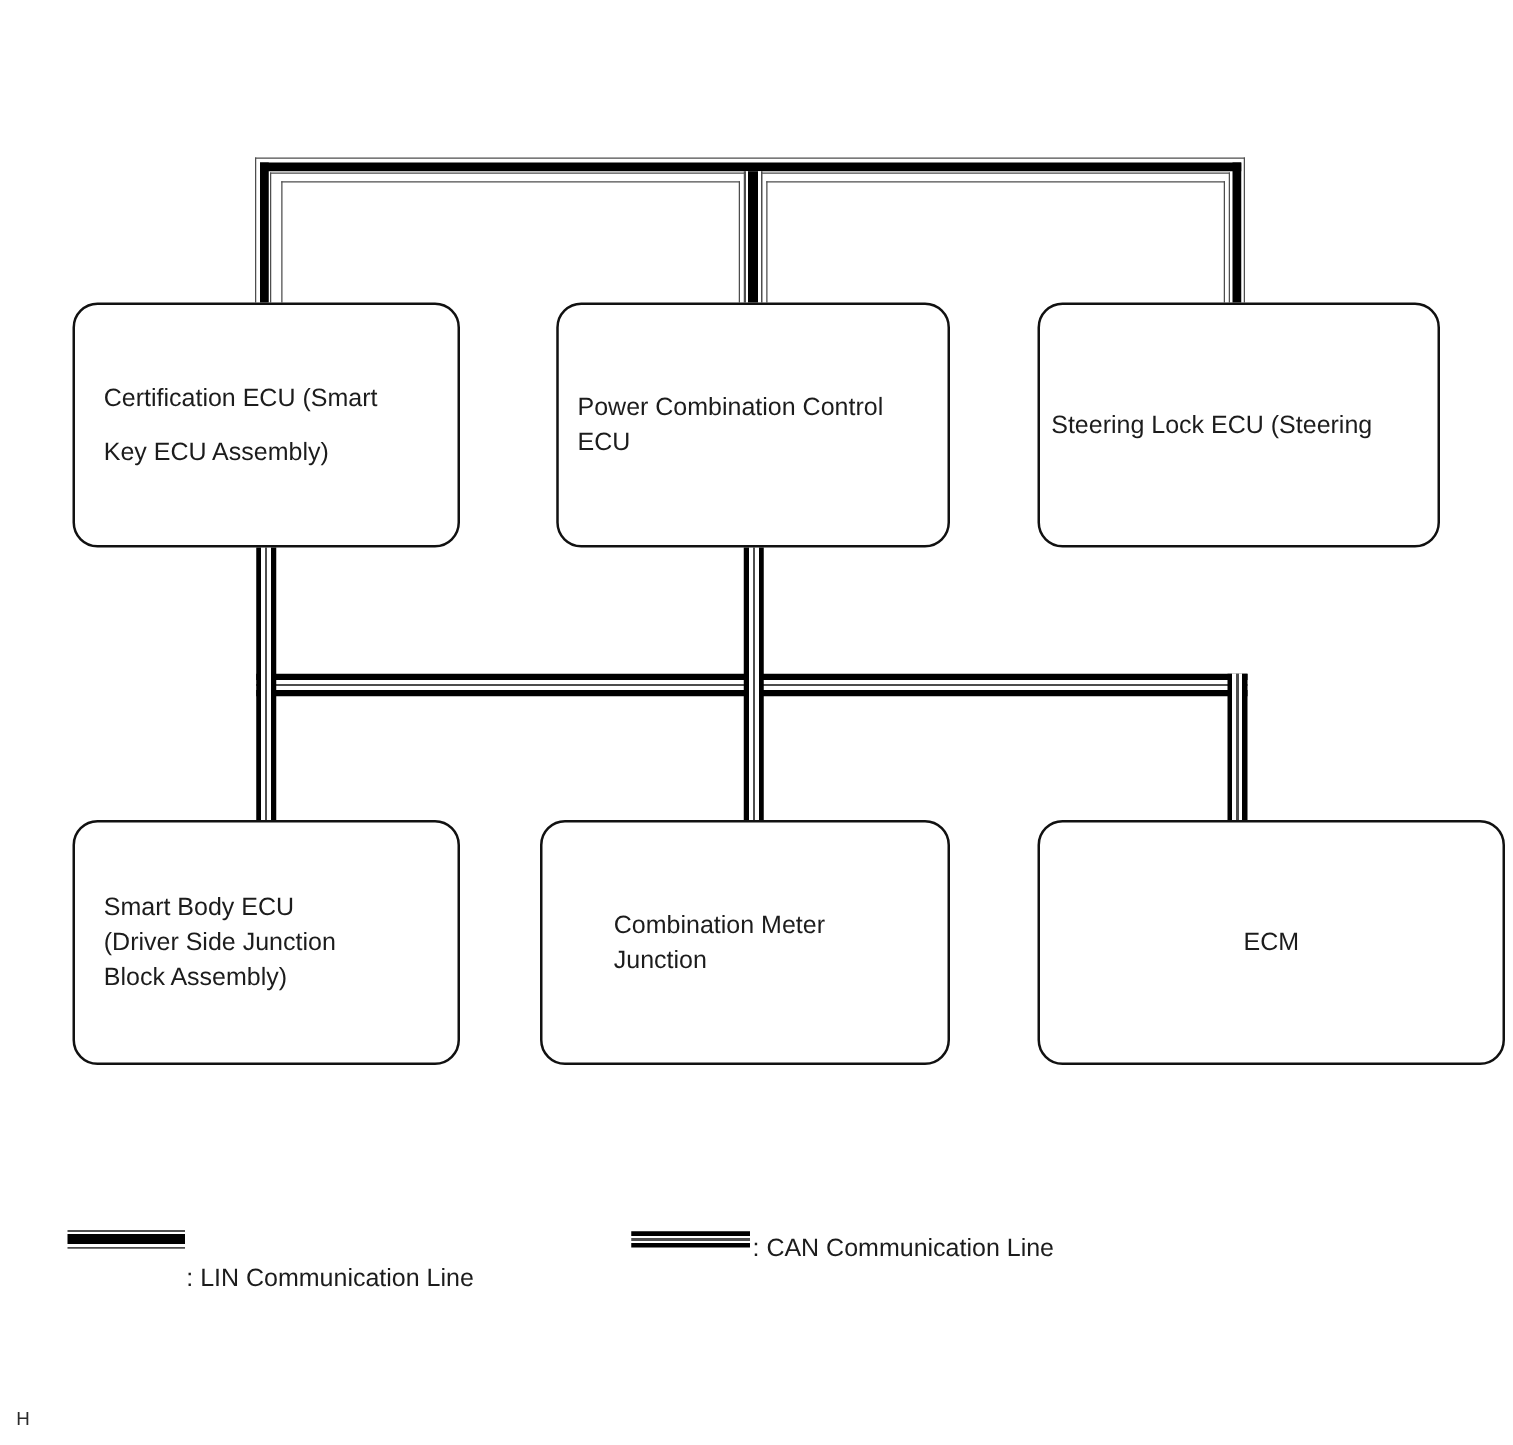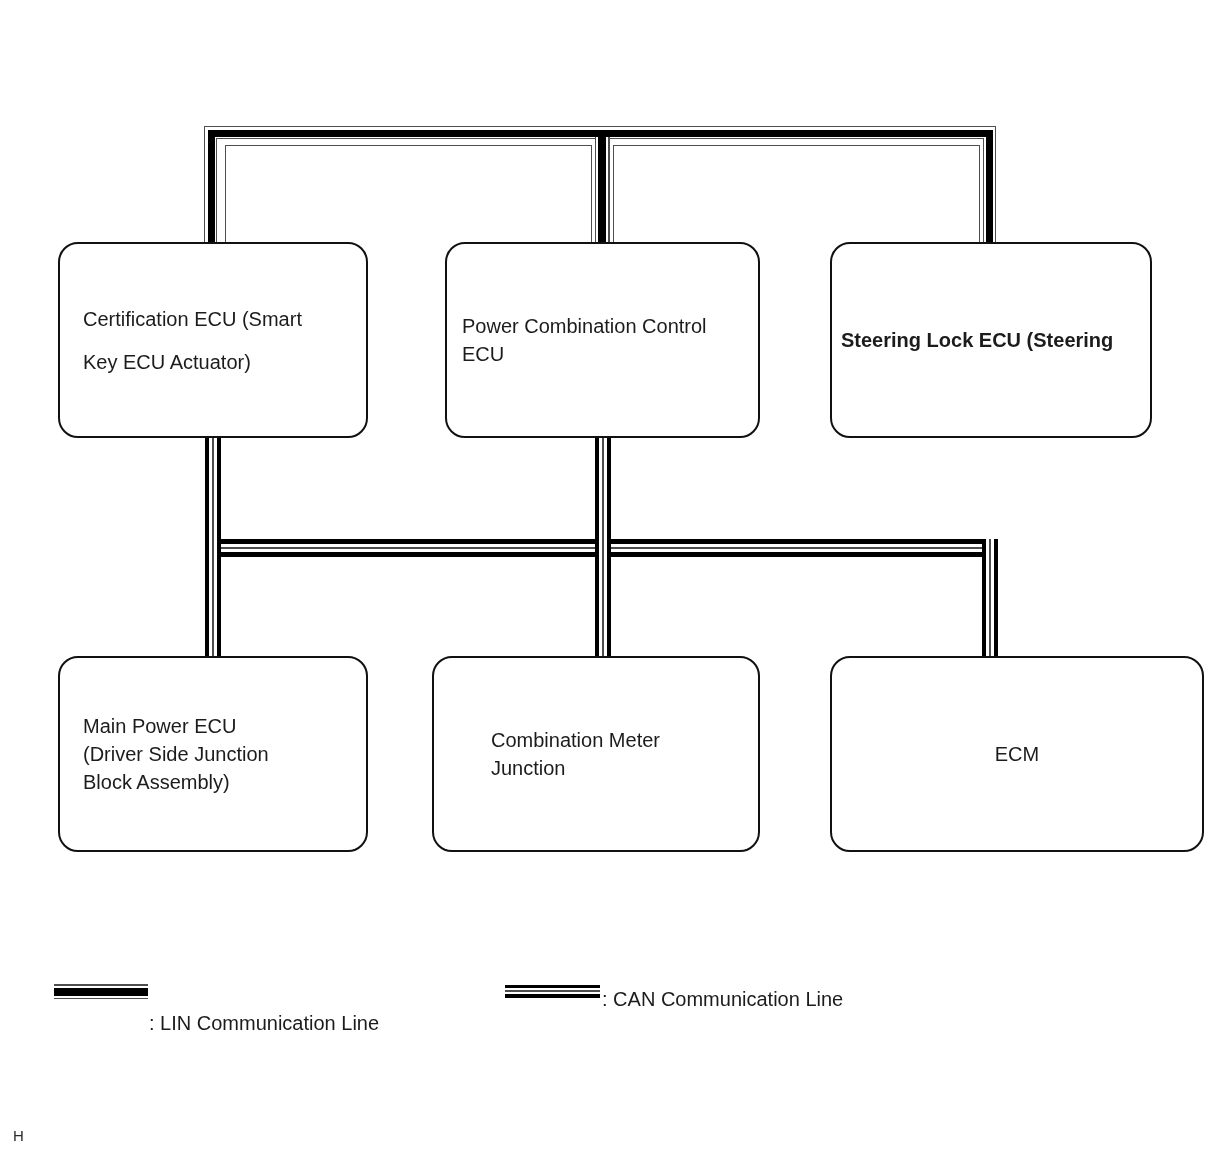--- a/index.html
+++ b/index.html
@@ -30,21 +30,21 @@
     justify-content: center;
     font-size: 20px;
     line-height: 28px;
     color: #1c1c1c;
     z-index: 5;
   }
   .node .ln { white-space: nowrap; }
 
   #box-cert  { left: 58px;  top: 242px; width: 310px; height: 196px; padding-left: 23px; gap: 15px; }
   #box-pmc   { left: 445px; top: 242px; width: 315px; height: 196px; padding-left: 15px; }
-  #box-steer { left: 830px; top: 242px; width: 322px; height: 196px; padding-left: 9px; font-weight: bold;  }
+  #box-steer { left: 830px; top: 242px; width: 322px; height: 196px; padding-left: 9px;  }
   #box-main  { left: 58px;  top: 656px; width: 310px; height: 196px; padding-left: 23px; }
   #box-meter { left: 432px; top: 656px; width: 328px; height: 196px; padding-left: 57px; }
   #box-ecm   { left: 830px; top: 656px; width: 374px; height: 196px; align-items: center; padding-left: 0; }
 
   
   .open-rect {
     position: absolute;
     box-sizing: border-box;
     border-style: solid;
     border-bottom: none !important;
@@ -136,34 +136,34 @@
   <div class="open-rect" id="thin-right"></div>
   <div class="lin-v" id="lin-branch-center"></div>
 
   <div class="can-h" id="can-bus"></div>
   <div class="can-v" id="can-v-left"></div>
   <div class="can-v" id="can-v-center"></div>
   <div class="can-v" id="can-v-right"></div>
 
   <div class="node" id="box-cert">
     <div class="ln">Certification ECU (Smart</div>
-    <div class="ln">Key ECU Actuator)</div>
+    <div class="ln">Key ECU Assembly)</div>
   </div>
 
   <div class="node" id="box-pmc">
     <div class="ln">Power Combination Control</div>
     <div class="ln">ECU</div>
   </div>
 
   <div class="node" id="box-steer">
     <div class="ln">Steering Lock ECU (Steering</div>
   </div>
 
   <div class="node" id="box-main">
-    <div class="ln">Main Power ECU</div>
+    <div class="ln">Smart Body ECU</div>
     <div class="ln">(Driver Side Junction</div>
     <div class="ln">Block Assembly)</div>
   </div>
 
   <div class="node" id="box-meter">
     <div class="ln">Combination Meter</div>
     <div class="ln">Junction</div>
   </div>
 
   <div class="node" id="box-ecm">

